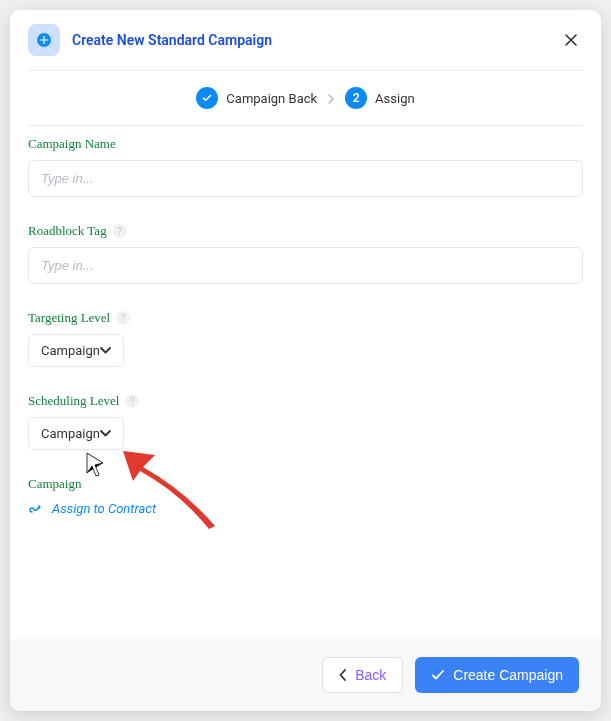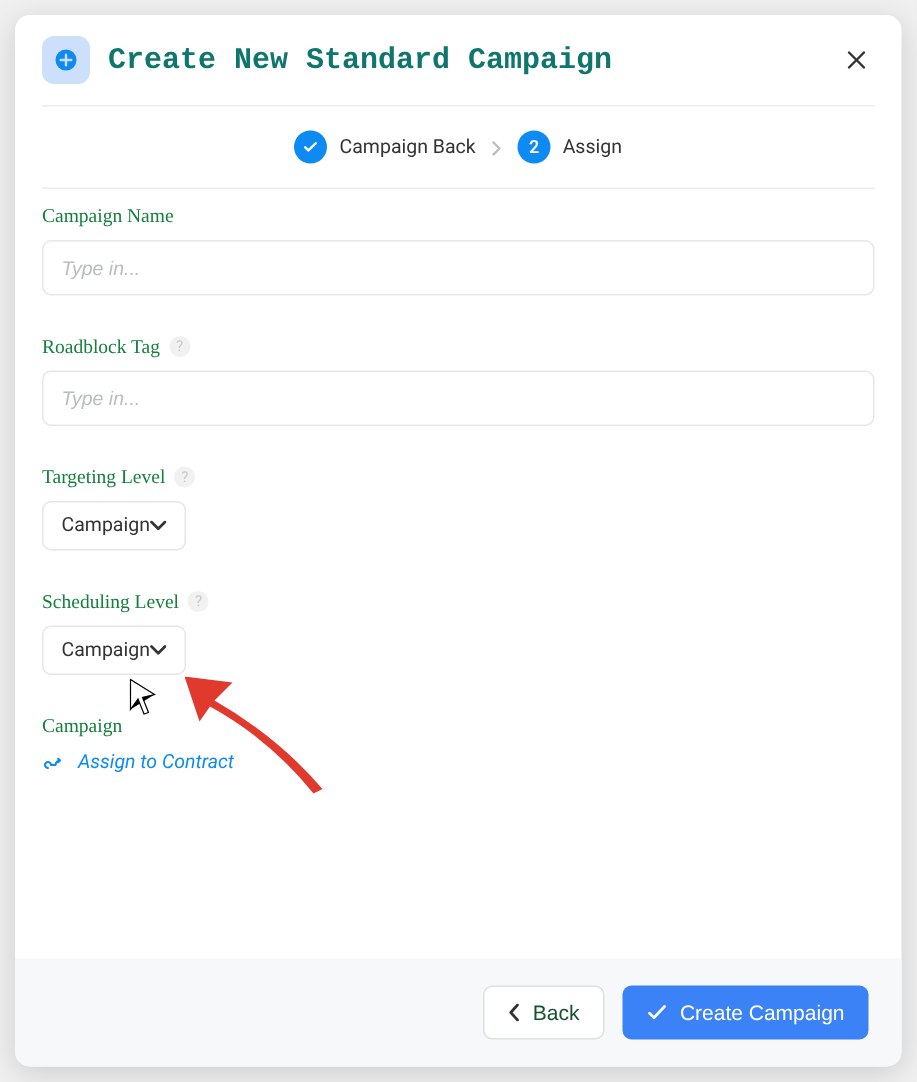--- a/index.html
+++ b/index.html
@@ -34,25 +34,24 @@
     background: #cde0fb;
     border-radius: 8px;
     display: flex;
     align-items: center;
     justify-content: center;
     color: #0d6efd;
     margin-right: 12px;
     flex-shrink: 0;
   }
   .modal-title {
-    font-size: 20px;
+    font-size: 14px;
     font-weight: 600;
-    color: #0f766e;
+    color: #1d4ed8;
     flex: 1;
-    font-family: Liberation Mono, monospace;
   }
   .close-btn {
     width: 24px; height: 24px;
     display: flex;
     align-items: center;
     justify-content: center;
     cursor: pointer;
     color: #333;
   }
   .divider {
@@ -167,21 +166,21 @@
     gap: 8px;
     border-radius: 6px;
     padding: 9px 16px;
     font-size: 14px;
     cursor: pointer;
     border: none;
   }
   .btn-secondary {
     background: #fff;
     border: 1px solid #dcdfe4;
-    color: #14532d;
+    color: #8b5cf6;
   }
   .btn-primary {
     background: #3b82f6;
     color: #fff;
     font-weight: 500;
   }
   
   .arrow-overlay {
     position: absolute;
     pointer-events: none;

